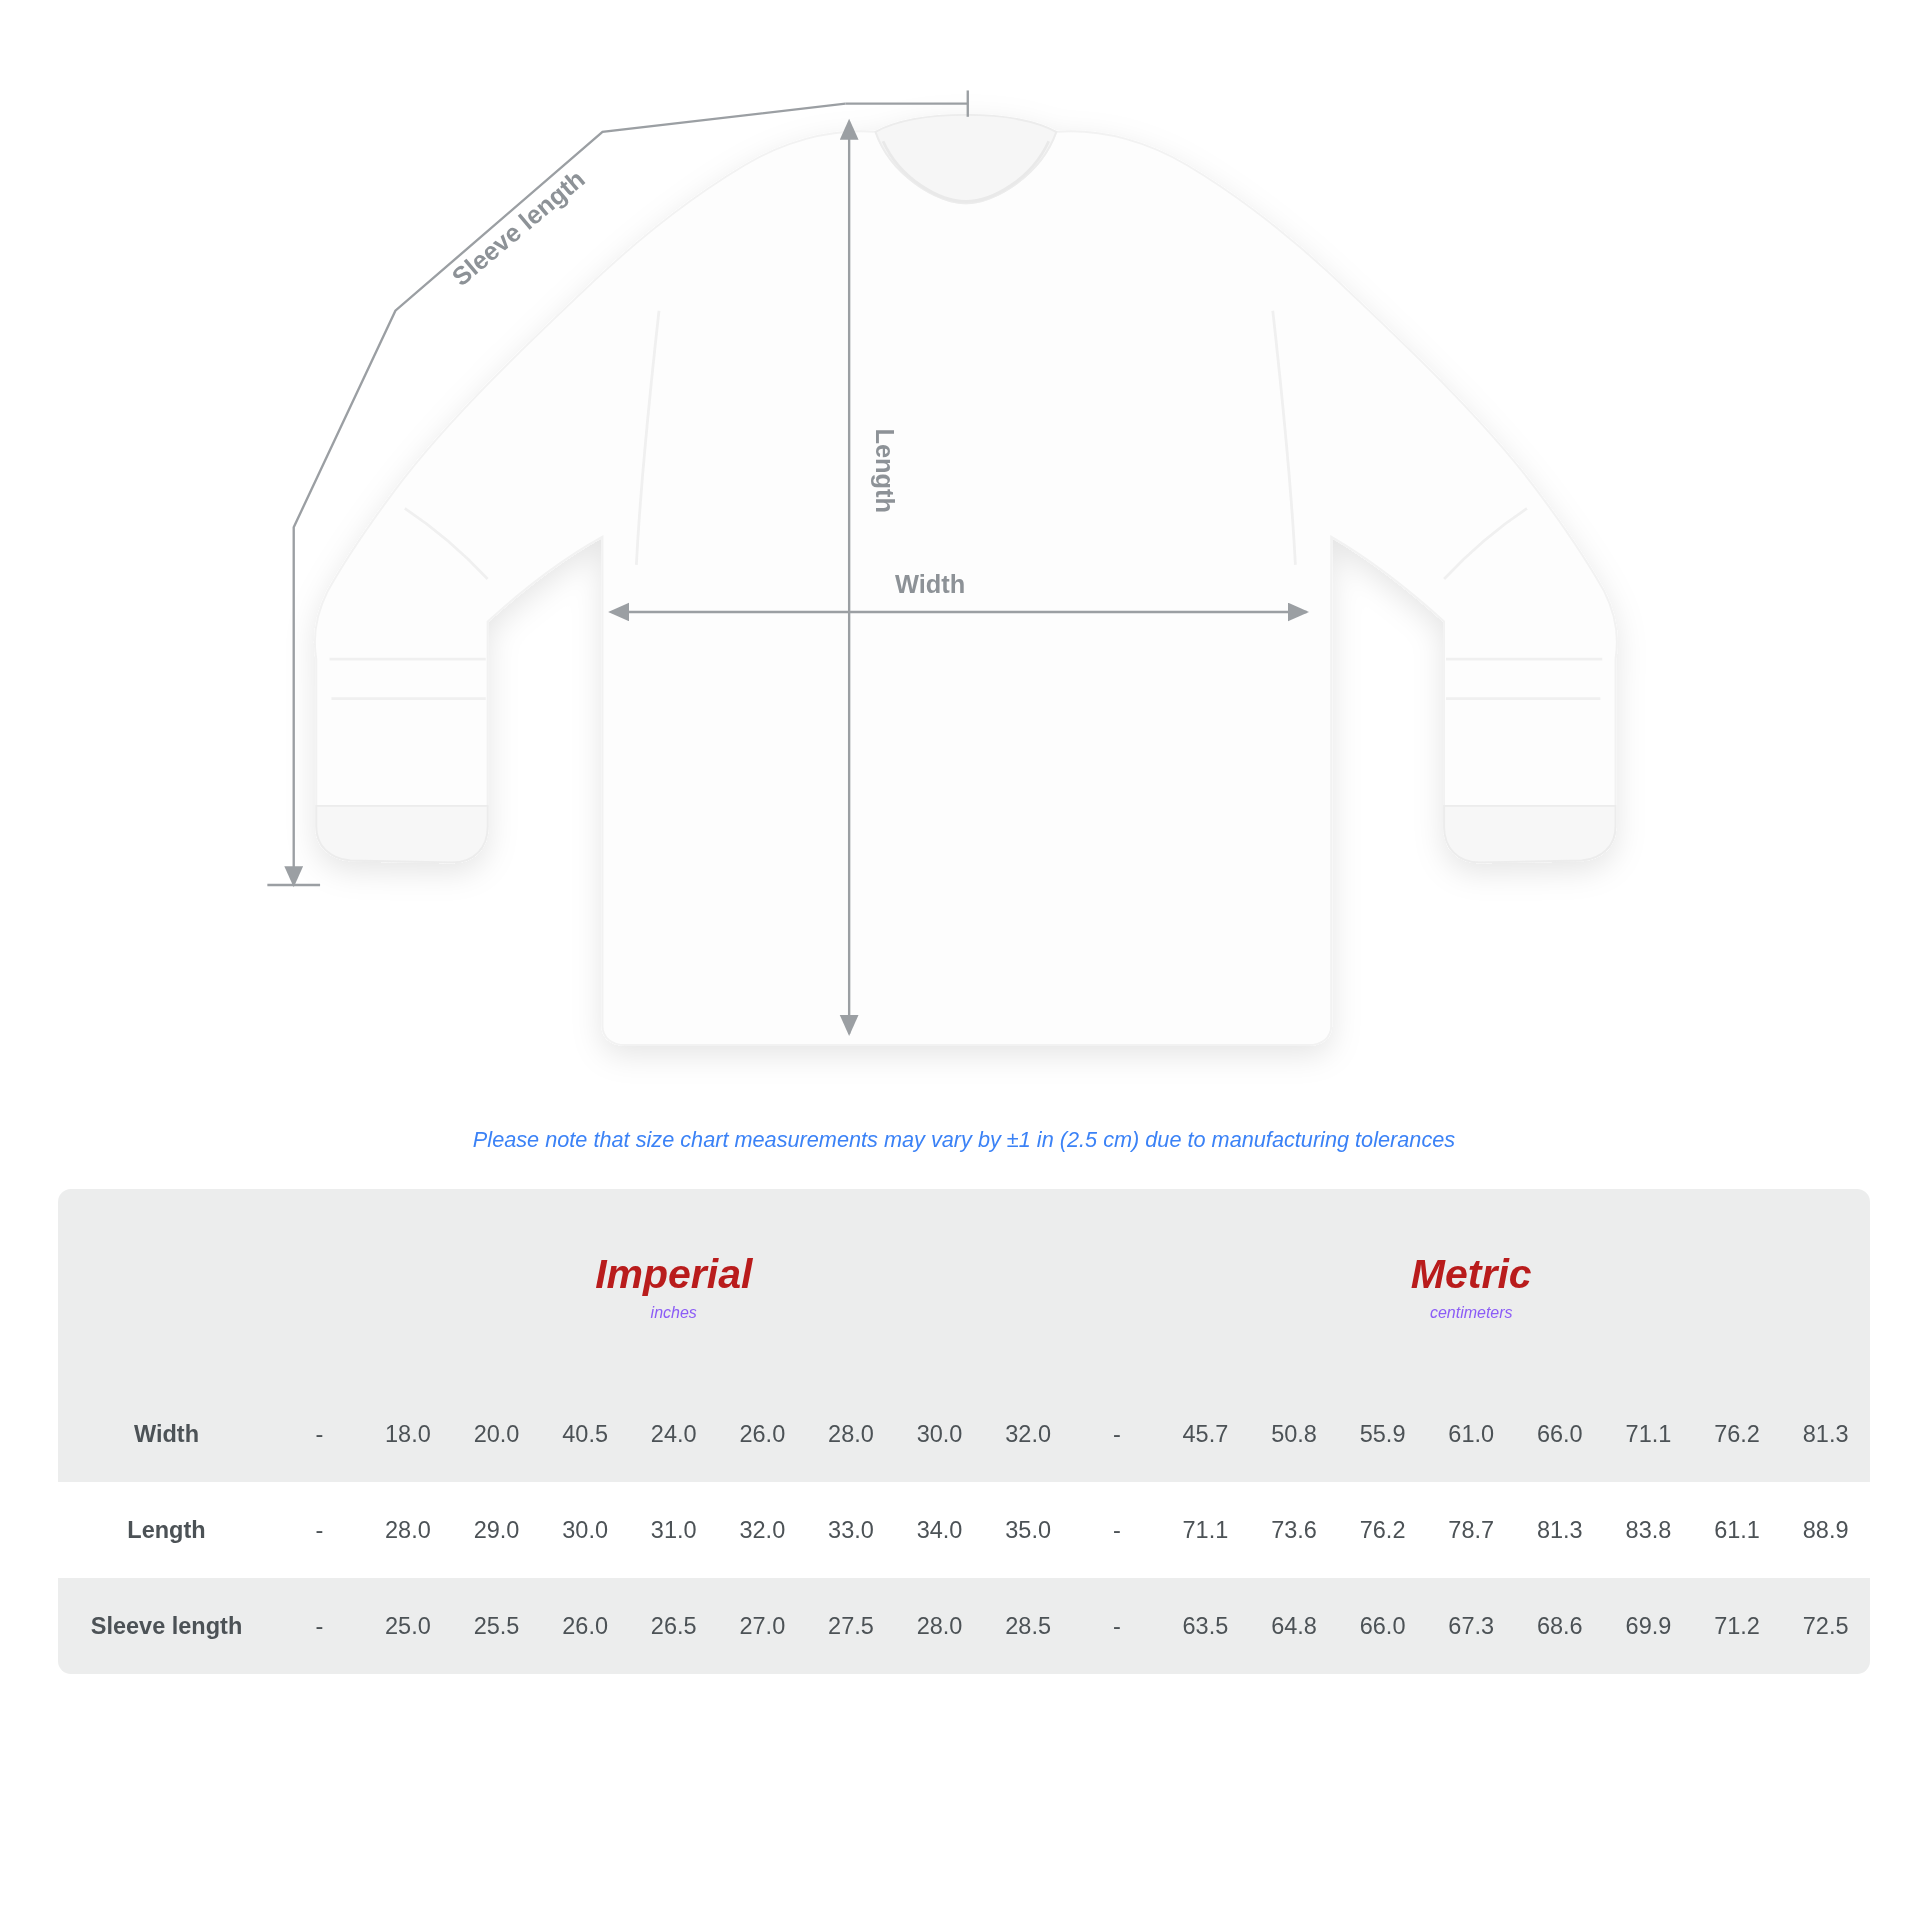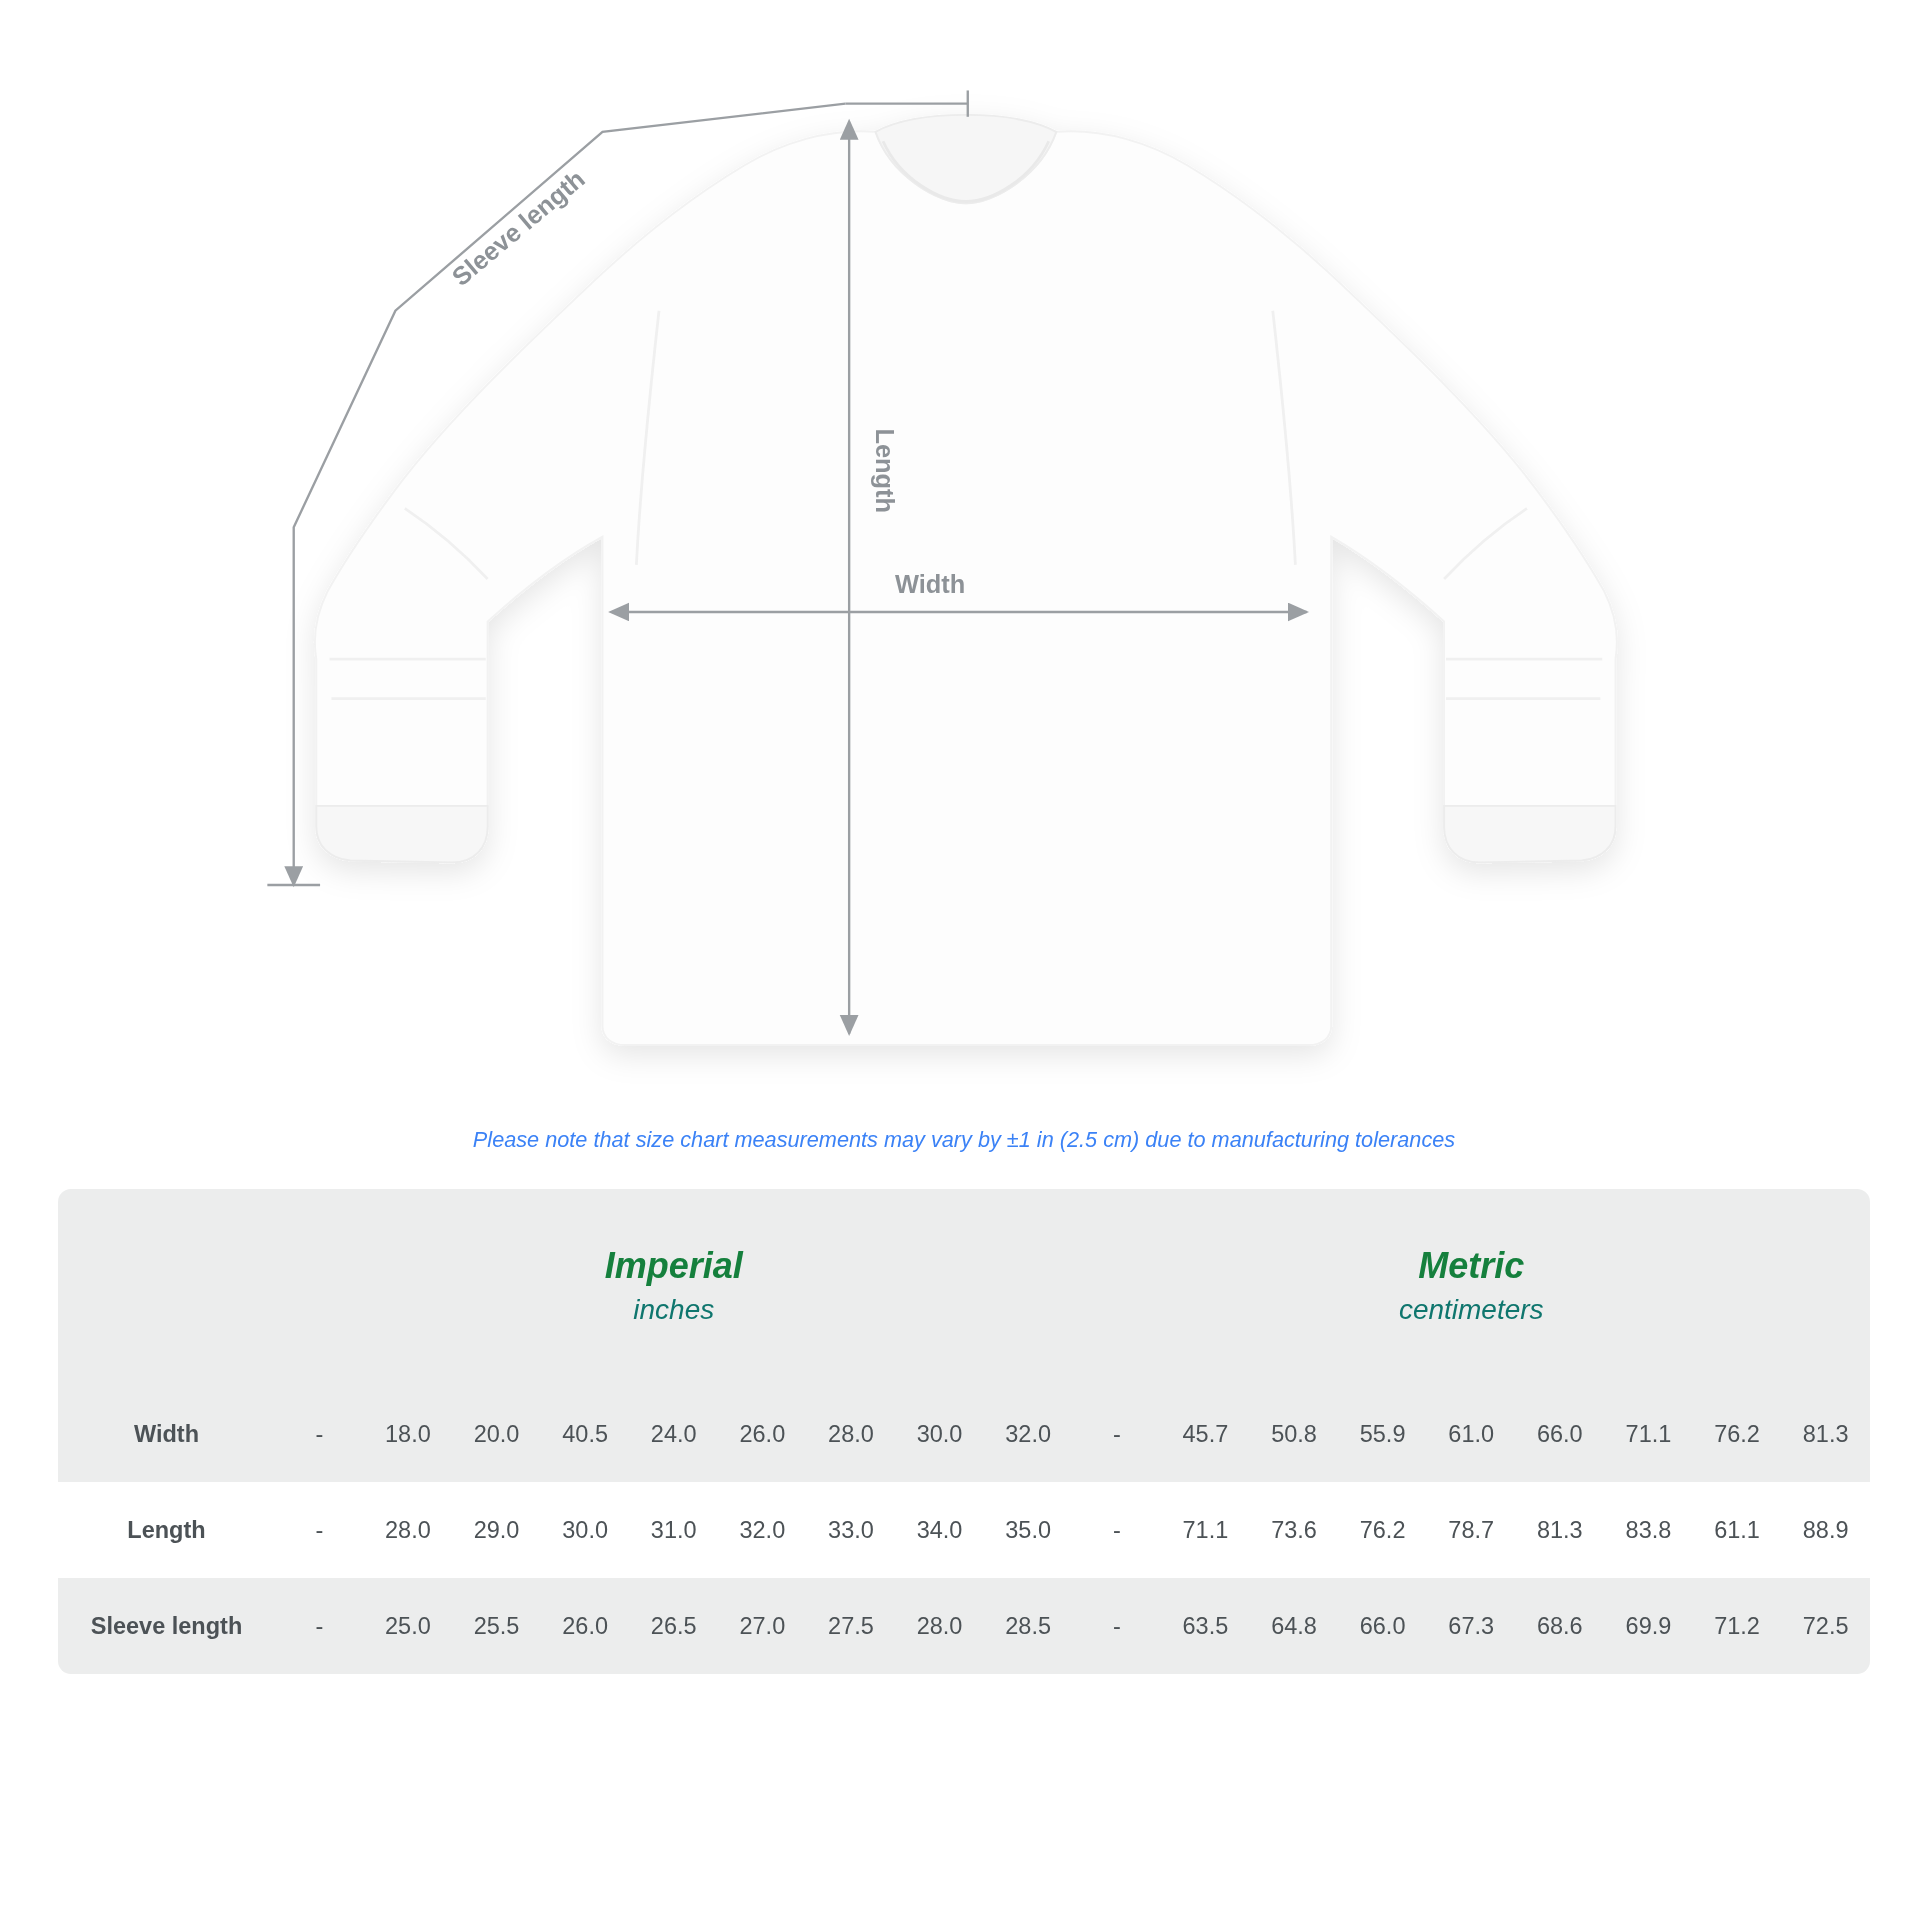--- a/index.html
+++ b/index.html
@@ -70,30 +70,30 @@
     color: #4c5256;
     border: 0;
   }
   
   .unit-row td {
     background: #eceded;
     padding: 28px 0 28px 0;
     height: 141px;
   }
   .unit-name {
-    font-size: 36px;
+    font-size: 41px;
     font-weight: bold;
     font-style: italic;
-    color: #15803d;
+    color: #b91c1c;
     line-height: 1.25;
   }
   .unit-sub {
-    font-size: 28px;
+    font-size: 16px;
     font-style: italic;
-    color: #0f766e;
+    color: #8b5cf6;
     line-height: 1.6;
   }
   
   .head-row td {
     background: #ffffff;
     height: 98px;
     font-weight: bold;
     font-size: 25.4px;
     color: #4c5256;
   }

